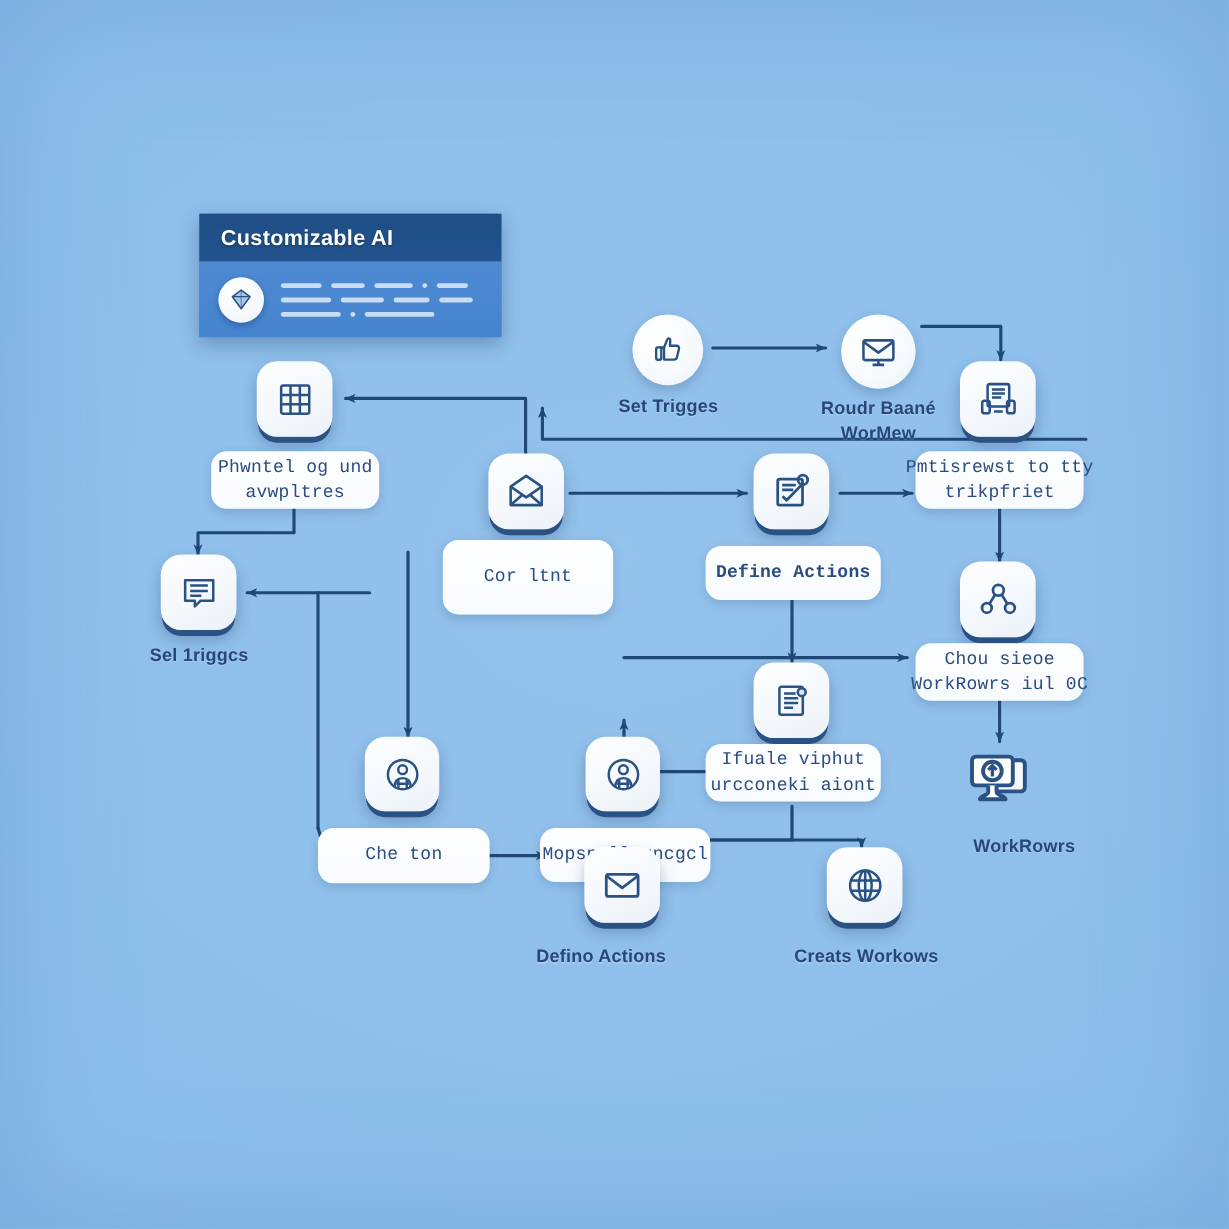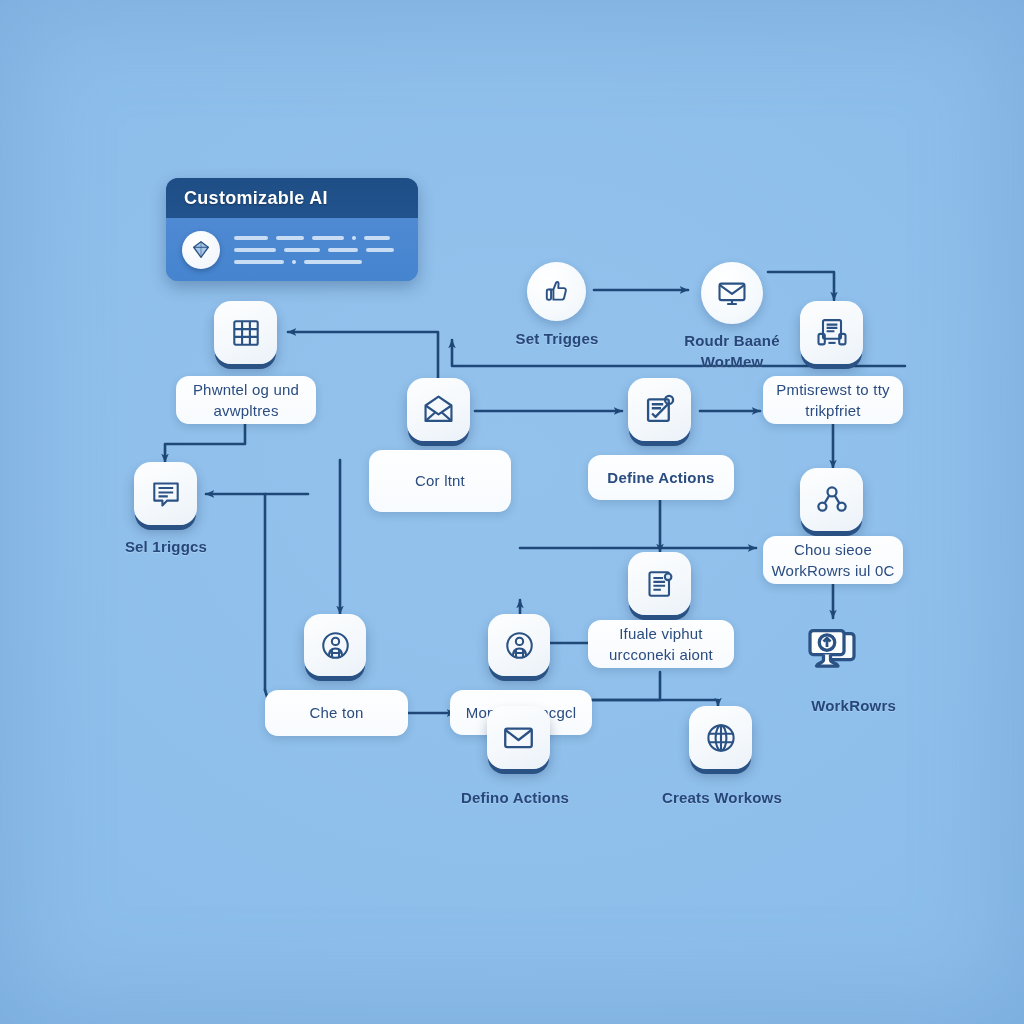--- a/index.html
+++ b/index.html
@@ -47,40 +47,41 @@
     border-radius:13px;
     box-shadow:0 3px 8px rgba(30,60,100,.18);
     display:flex;flex-direction:column;align-items:center;justify-content:center;
     color:#2a4c80;
     font-size:15px;
     letter-spacing:.2px;
     line-height:1.42;
     text-align:center;
     padding:6px 10px;
     box-sizing:border-box;
+    font-family:Liberation Mono, monospace;
   }
   .chip span{display:block;white-space:nowrap;}
   
   .cap{
     position:absolute;
     color:#27477a;
     font-size:15px;
     font-weight:700;
     text-align:center;
     line-height:1.4;
     letter-spacing:.2px;
     text-shadow:0 1px 1px rgba(255,255,255,.25);
   }
   .cap span{display:block;white-space:nowrap;}
   .chip.bold{font-weight:700;}
 
   
   #header-card{
     position:absolute;left:166px;top:178px;width:252px;height:103px;
-    border-radius:12px;overflow:hidden;
+    border-radius:1px;overflow:hidden;
     box-shadow:0 6px 16px rgba(20,45,85,.30);
     background:#4a86d0;
   }
   #header-bar{
     height:40px;background:linear-gradient(180deg,#1f4e86 0%,#22538d 100%);
     display:flex;align-items:center;padding-left:18px;
   }
   #header-title{
     color:#ffffff;font-size:18px;font-weight:700;letter-spacing:.3px;
     text-shadow:0 1px 2px rgba(0,0,0,.35);
@@ -329,21 +330,21 @@
 <div class="chip" style="left:450px;top:690px;width:142px;height:45px;">
   <span>Mopsn:llouncgcl</span>
 </div>
 
 <div class="tile" style="left:487px;top:706px;width:63px;height:63px;">
   <svg width="37" height="37" viewBox="0 0 24 24" fill="none" stroke="#2b5284" stroke-width="1.5" stroke-linejoin="round">
     <rect x="3.4" y="6.2" width="17.2" height="12" rx="1.2"></rect>
     <path d="M3.4 7 L12 13.6 L20.6 7"></path>
   </svg>
 </div>
-<div class="cap" style="left:444px;top:787px;width:142px;">
+<div class="cap" style="left:430px;top:787px;width:142px;">
   <span>Defino Actions</span>
 </div>
 
 <div class="tile" style="left:689px;top:706px;width:63px;height:63px;">
   <svg width="36" height="36" viewBox="0 0 24 24" fill="none" stroke="#2b5284" stroke-width="1.4">
     <circle cx="12" cy="12" r="8.4"></circle>
     <ellipse cx="12" cy="12" rx="3.6" ry="8.4"></ellipse>
     <path d="M3.9 9.2 L20.1 9.2 M3.9 14.8 L20.1 14.8 M12 3.6 L12 20.4"></path>
   </svg>
 </div>

